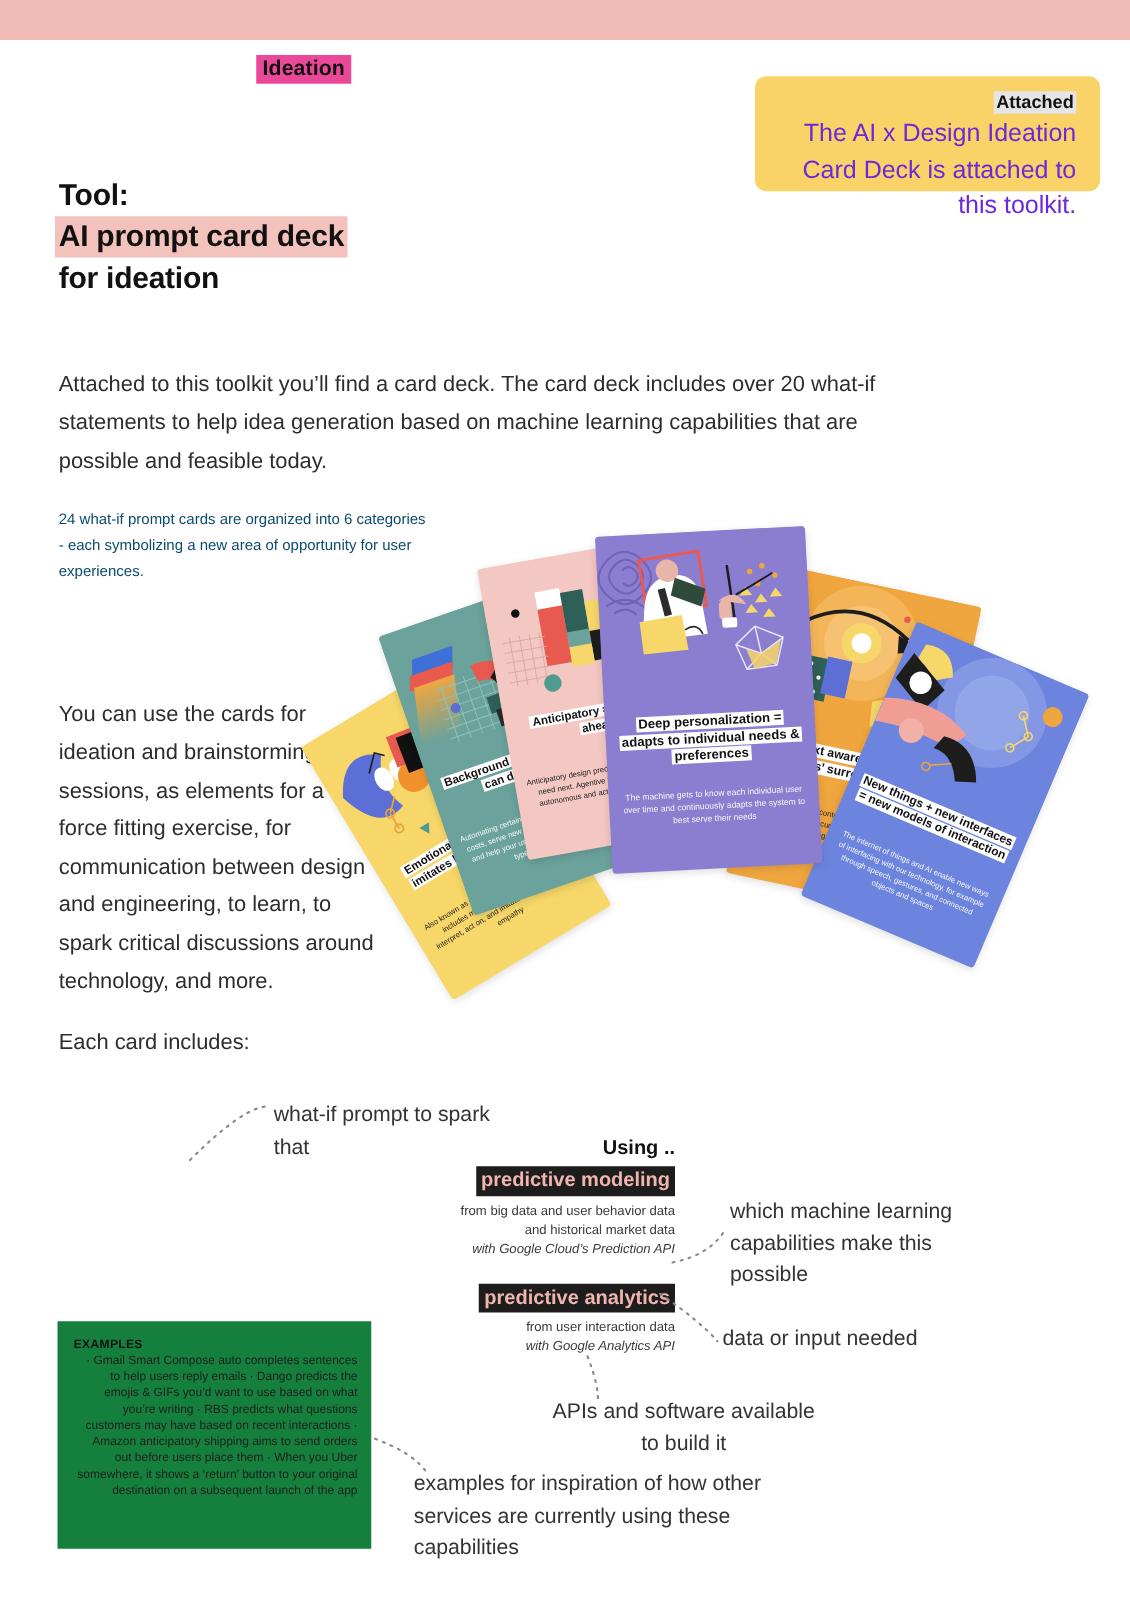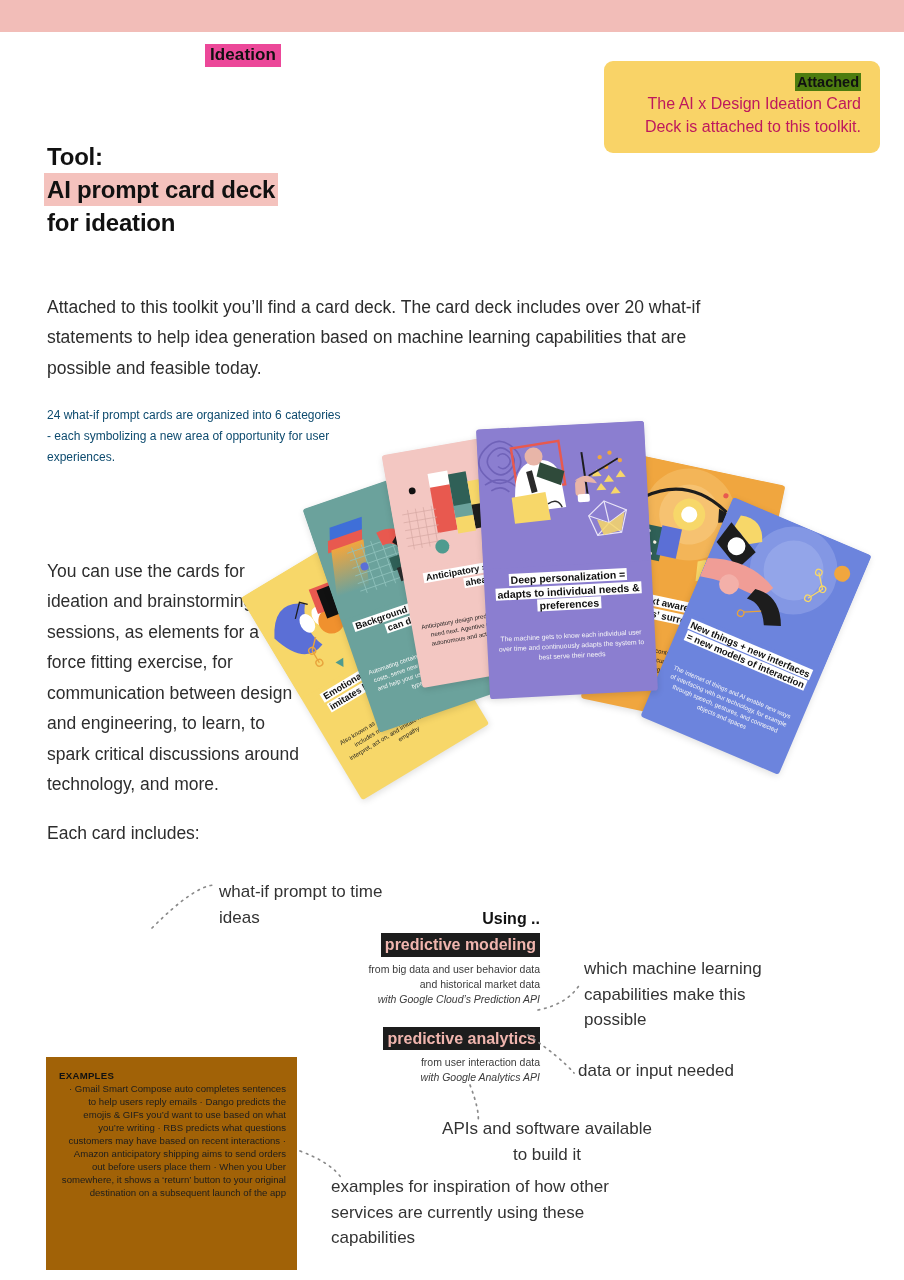--- a/index.html
+++ b/index.html
@@ -23,25 +23,25 @@
   }
 
   
   .attached-box{
     position:absolute;left:604px;top:61px;width:276px;height:92px;
     background:#f9d367;border-radius:9px;
     box-sizing:border-box;padding:12px 19px 10px 14px;
     text-align:right;
   }
   .attached-title{
-    display:inline-block;background:#4d7c0f;color:#111;
+    display:inline-block;background:#e5e5e5;color:#111;
     font-weight:bold;font-size:14.5px;line-height:1.25;
     padding:0 2px;margin-bottom:2px;
   }
-  .attached-body{font-size:16px;line-height:1.42;color:#be185d;}
+  .attached-body{font-size:20px;line-height:1.42;color:#6d28d9;}
 
   
   .tool-title{position:absolute;left:47px;top:140px;width:520px;}
   .tool-line{font-size:24px;font-weight:bold;line-height:1.38;color:#111;letter-spacing:-.2px;}
   .tool-line.hl{display:inline-block;background:#f4c2bd;padding:0 3px;margin-left:-3px;}
 
   
   .intro{
     position:absolute;left:47px;top:292px;width:660px;
     font-size:17.5px;line-height:1.74;color:#2d2d2d;
@@ -94,22 +94,22 @@
   .using .u0{font-size:16px;font-weight:bold;color:#111;line-height:1.4;}
   .using .chip{
     display:inline-block;background:#1d1d1d;color:#f0b5ae;
     font-size:16px;font-weight:bold;line-height:1.34;padding:1px 4px;margin-top:3px;
   }
   .using .sub{font-size:10.5px;line-height:1.42;color:#3a3a3a;margin-top:5px;}
   .using .sub i{font-style:italic;}
   .using .gap{height:17px;}
 
   .examples{
-    position:absolute;left:46px;top:1057px;width:251px;height:213px;
-    background:#a16207;box-sizing:border-box;padding:13px 11px 8px 13px;
+    position:absolute;left:46px;top:1057px;width:251px;height:182px;
+    background:#15803d;box-sizing:border-box;padding:13px 11px 8px 13px;
   }
   .examples h4{margin:0 0 1px 0;font-size:9.6px;font-weight:bold;letter-spacing:.3px;color:#111;}
   .examples p{margin:0;font-size:9.6px;line-height:1.36;color:#1d1d1d;text-align:right;}
 
   
   .anno{position:absolute;font-size:17px;line-height:1.5;color:#333;}
   .a1{left:219px;top:879px;width:180px;}
   .a2{left:584px;top:956px;width:220px;}
   .a3{left:578px;top:1058px;width:180px;}
   .a4{left:442px;top:1116px;width:210px;text-align:center;}
@@ -356,21 +356,21 @@
       <div>from user interaction data</div>
       <div><i>with Google Analytics API</i></div>
     </div>
   </div>
 
   <div class="examples">
     <h4>EXAMPLES</h4>
     <p>· Gmail Smart Compose auto completes sentences to help users reply emails · Dango predicts the emojis &amp; GIFs you’d want to use based on what you’re writing · RBS predicts what questions customers may have based on recent interactions · Amazon anticipatory shipping aims to send orders out before users place them · When you Uber somewhere, it shows a ‘return’ button to your original destination on a subsequent launch of the app</p>
   </div>
 
-  <div class="anno a1">what-if prompt to time ideas</div>
+  <div class="anno a1">what-if prompt to spark that</div>
   <div class="anno a2">which machine learning capabilities make this possible</div>
   <div class="anno a3">data or input needed</div>
   <div class="anno a4">APIs and software available to build it</div>
   <div class="anno a5">examples for inspiration of how other services are currently using these capabilities</div>
 
   <svg class="dots">
     <g fill="none" stroke="#8a8a8a" stroke-width="1.7" stroke-linecap="round" stroke-dasharray="1.6 5">
       <path d="M152 928 q42 -42 62 -43"></path>
       <path d="M538 1010 q30 -6 42 -26"></path>
       <path d="M528 1035 q32 22 46 38"></path>

